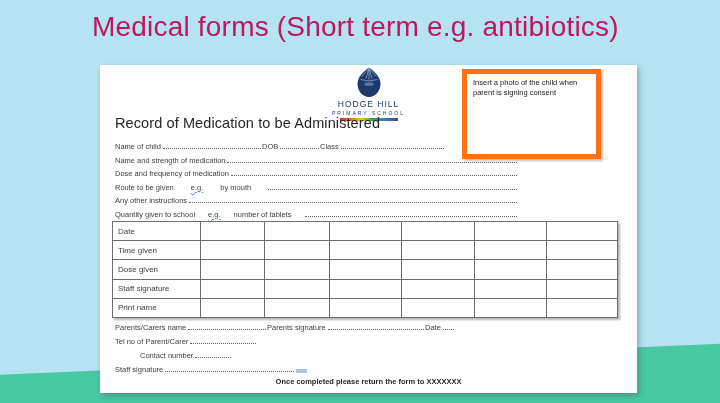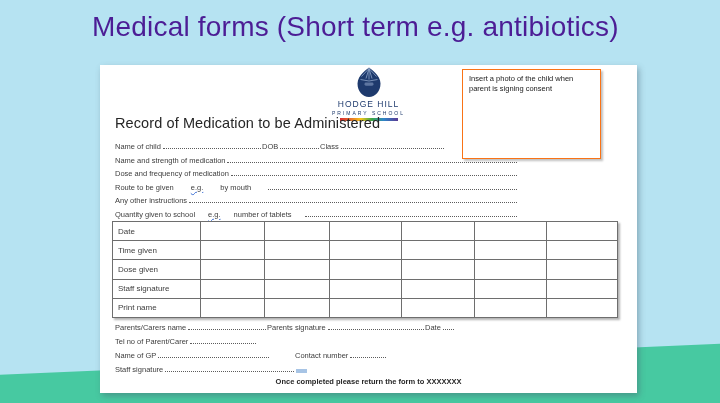--- a/index.html
+++ b/index.html
@@ -19,21 +19,21 @@
     left: 0; top: 0;
     width: 720px; height: 403px;
     background: #47c9a1;
     clip-path: polygon(0 93%, 100% 85.3%, 100% 100%, 0 100%);
   }
 
   .slide-title {
     position: absolute;
     left: 92px; top: 11px;
     font-size: 28px;
-    color: #4c1d95;
+    color: #be185d;
     letter-spacing: 0.2px;
     white-space: nowrap;
   }
 
   .document {
     position: absolute;
     left: 100px; top: 65px;
     width: 537px; height: 328px;
     background: #ffffff;
     box-shadow: 2px 3px 6px rgba(70, 95, 110, 0.45);
@@ -62,21 +62,21 @@
     width: 58px; height: 3px;
     margin: 2px auto 0 auto;
     background: linear-gradient(90deg, #d92b32 0%, #e8702a 18%, #f5c518 36%, #3aa648 55%, #2e86c8 75%, #5b3a94 100%);
   }
 
   
   .photo-box {
     position: absolute;
     left: 362px; top: 4px;
     width: 139px; height: 90px;
-    border: 1px solid #f97316;
+    border: 5px solid #f97316;
     box-shadow: 1.5px 1.5px 2px rgba(0,0,0,0.25);
     padding: 4px 6px;
     font-size: 7.5px;
     line-height: 1.3;
     color: #1a1a1a;
   }
 
   
   .doc-heading {
     position: absolute;
@@ -297,24 +297,20 @@
           <span class="dots"></span>
       </span>
     </div>
 
     <div class="field-line" style="top:271px; width:142px;">
       <span class="lbl">Tel no of Parent/Carer</span>
         <span class="dots"></span>
     </div>
 
     <div class="field-line" style="top:285px; width:272px;">
-      <span class="seg" style="width:155px;">
-        <span class="lbl">Name of GP</span>
-          <span class="dots"></span>
-      </span>
       <span class="seg spacer" style="width:25px;"></span>
       <span class="seg" style="width:92px;">
         <span class="lbl">Contact number</span>
           <span class="dots"></span>
       </span>
     </div>
 
     <div class="field-line" style="top:299px; width:192px;">
       <span class="lbl">Staff signature</span>
         <span class="dots"></span>

